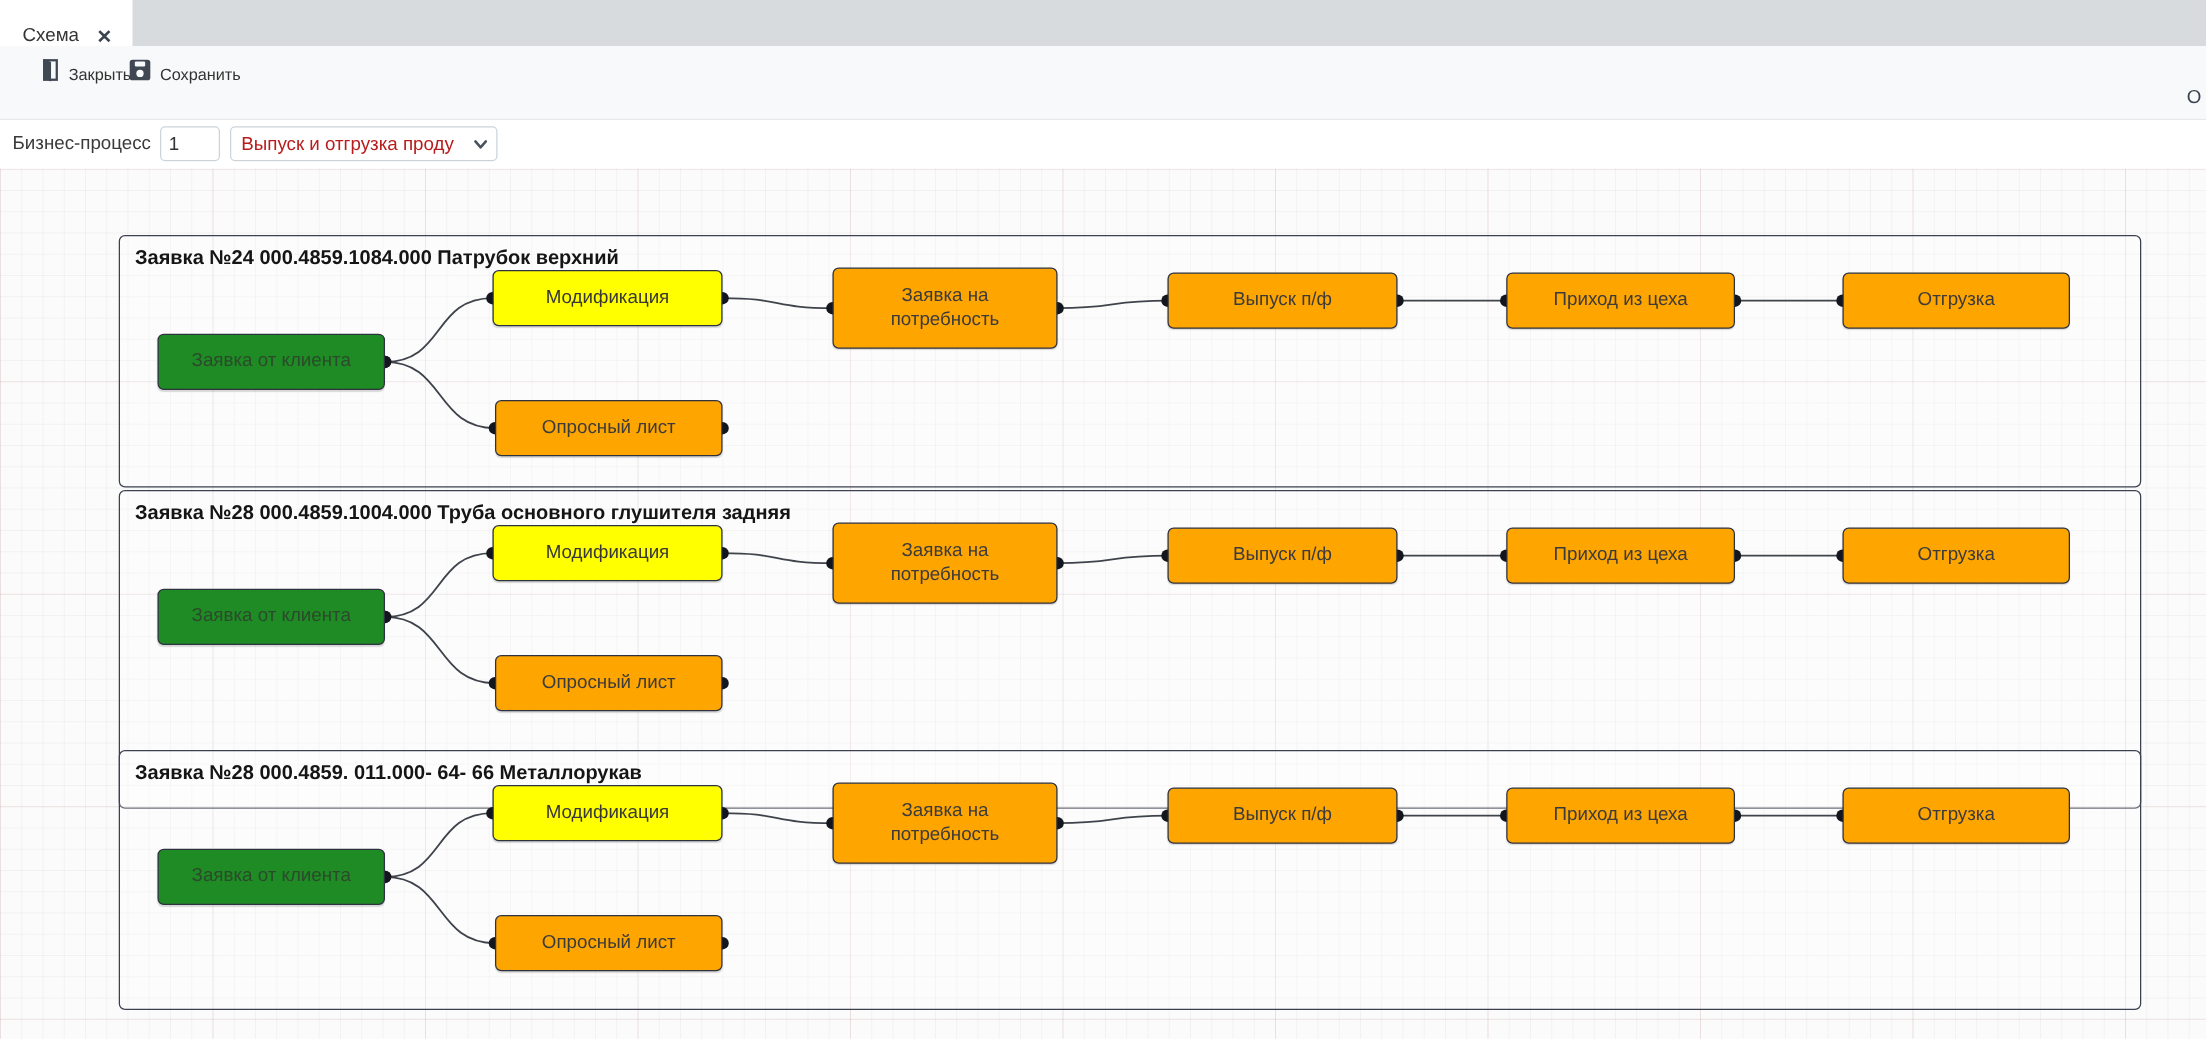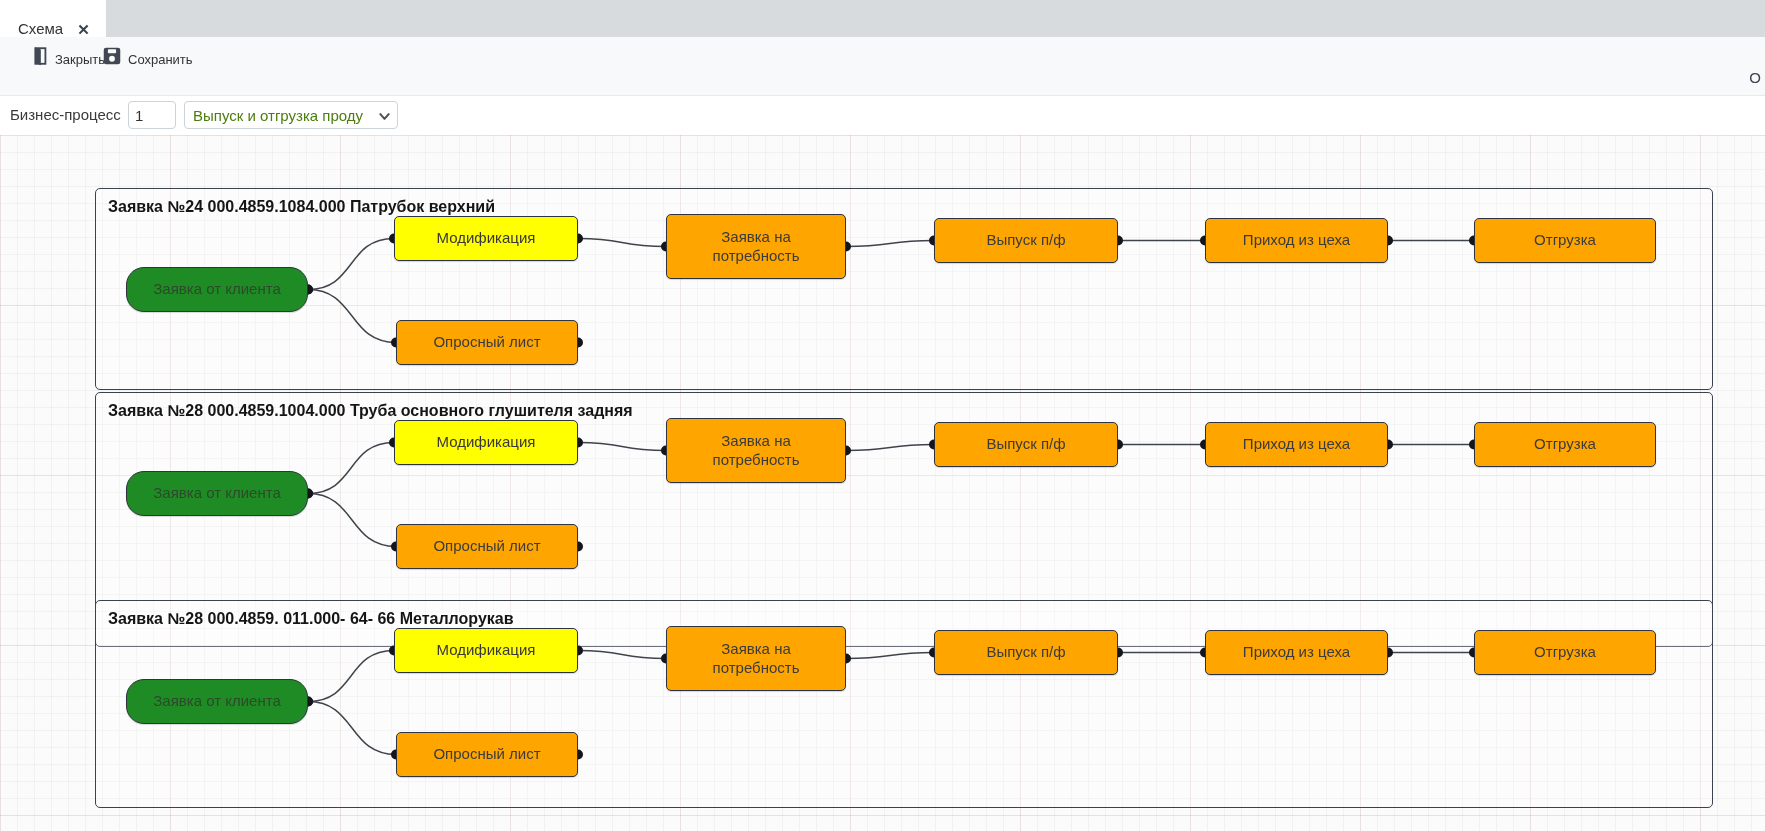--- a/index.html
+++ b/index.html
@@ -26,21 +26,21 @@
   
   .formbar { position:absolute; left:0; top:96px; width:100%; height:39px;
     background:#ffffff;text-decoration:underline; }
   .form-label { position:absolute; left:10px; top:10px; font-size:15px; color:#3a3a3a; }
   .num-input { position:absolute; left:128px; top:5px; width:48px; height:28px;
     border:1px solid #ccd4da; border-radius:4px; font-size:15px; color:#333;
     padding:0 6px; font-family:"Liberation Sans", sans-serif; background:#fff; }
   .combo { position:absolute; left:184px; top:5px; width:214px; height:28px;
     border:1px solid #ccd4da; border-radius:4px; background:#fff; display:flex;
     align-items:center; padding:0 24px 0 8px; cursor:pointer; }
-  .combo-text { font-size:15px; color:#4d7c0f; white-space:nowrap; overflow:hidden; width:100%; }
+  .combo-text { font-size:15px; color:#b91c1c; white-space:nowrap; overflow:hidden; width:100%; }
   .combo-chevron { position:absolute; right:6px; top:7px; }
 
   
   .canvas { position:absolute; left:0; top:135px; width:1765px; height:696px;
     background-color:#fbfbfb;
     background-image:
       linear-gradient(rgba(205,140,140,.18) 1px, transparent 1px),
       linear-gradient(90deg, rgba(205,140,140,.18) 1px, transparent 1px),
       linear-gradient(rgba(120,120,135,.07) 1px, transparent 1px),
       linear-gradient(90deg, rgba(120,120,135,.07) 1px, transparent 1px);
@@ -49,21 +49,21 @@
   .group { position:absolute; border:1.5px solid #3c4150; border-radius:5px;
     background:rgba(255,255,255,0.25); }
   .group-title { position:absolute; left:12px; top:9px; font-size:16px;
     font-weight:700; color:#151515; white-space:nowrap; }
   .group-title .product { }
 
   .node { position:absolute; border:1.5px solid #2e3340; border-radius:5px;
     display:flex; align-items:center; justify-content:center; text-align:center;
     font-size:15px; line-height:1.25; padding:2px 16px; cursor:pointer;
     box-shadow:0 1px 1px rgba(0,0,0,.15); }
-  .node.green  { background:#1f8b24; color:#2c4a2c;border-radius:18px; }
+  .node.green  { background:#1f8b24; color:#2c4a2c; }
   .node.yellow { background:#ffff00; color:#383838; }
   .node.orange { background:#ffa500; color:#3b3b3b; }
 
   .edge-svg { position:absolute; left:0; top:0; pointer-events:none; }
 </style>
 </head>
 <body>
 
 <div class="tabstrip">
   <div class="tab">

